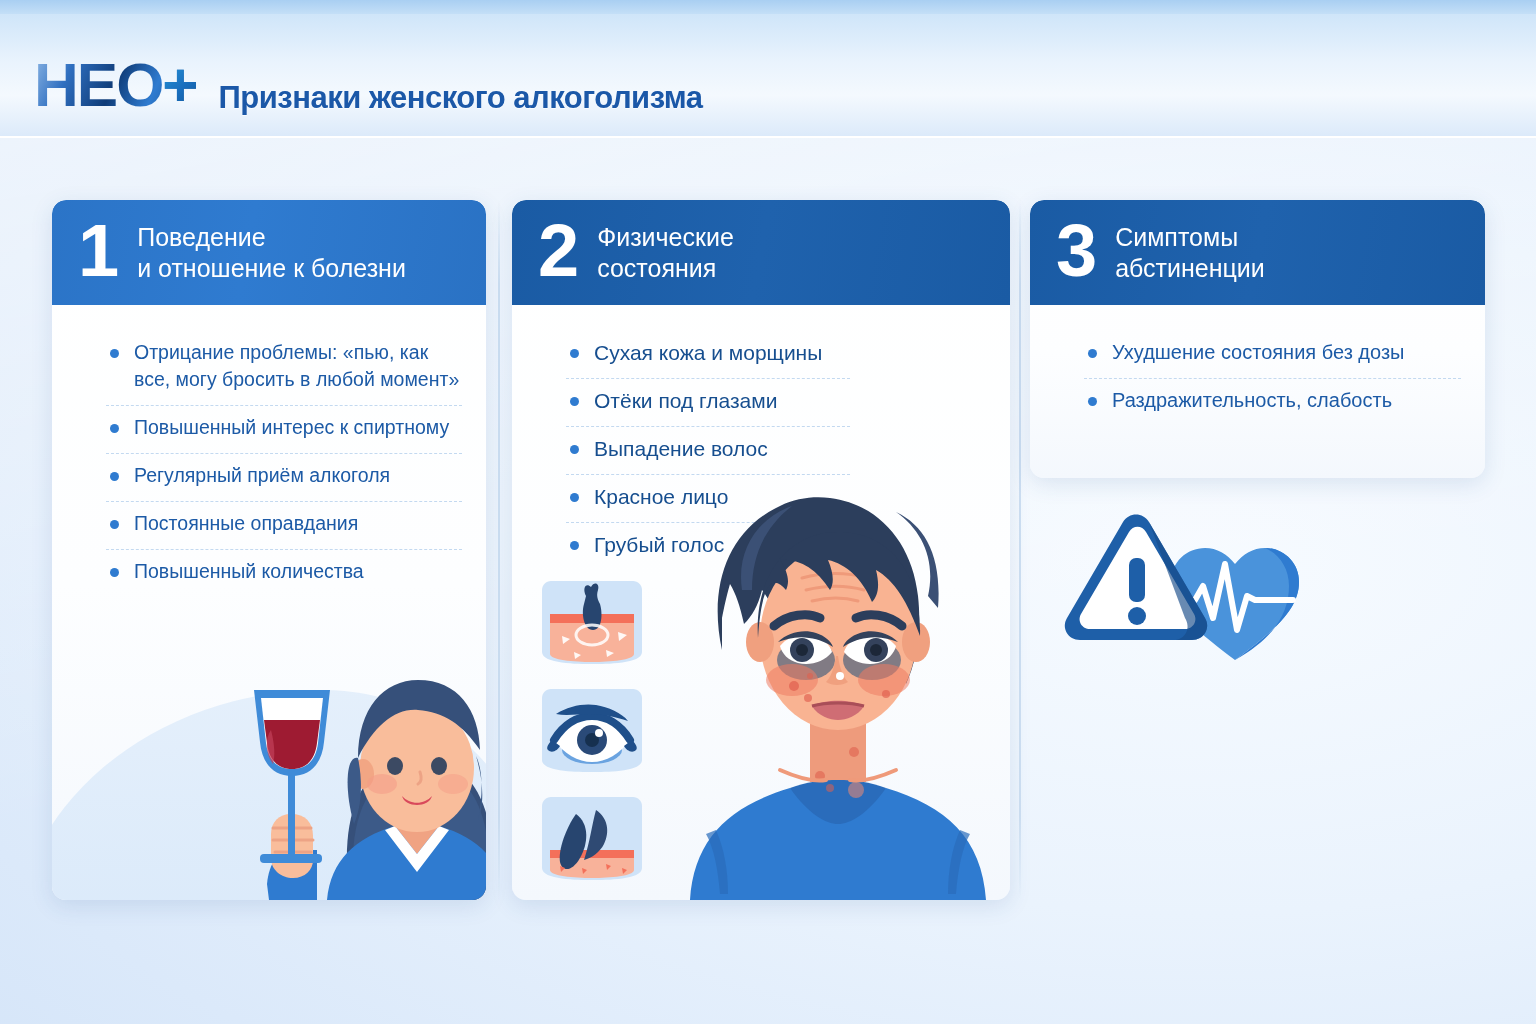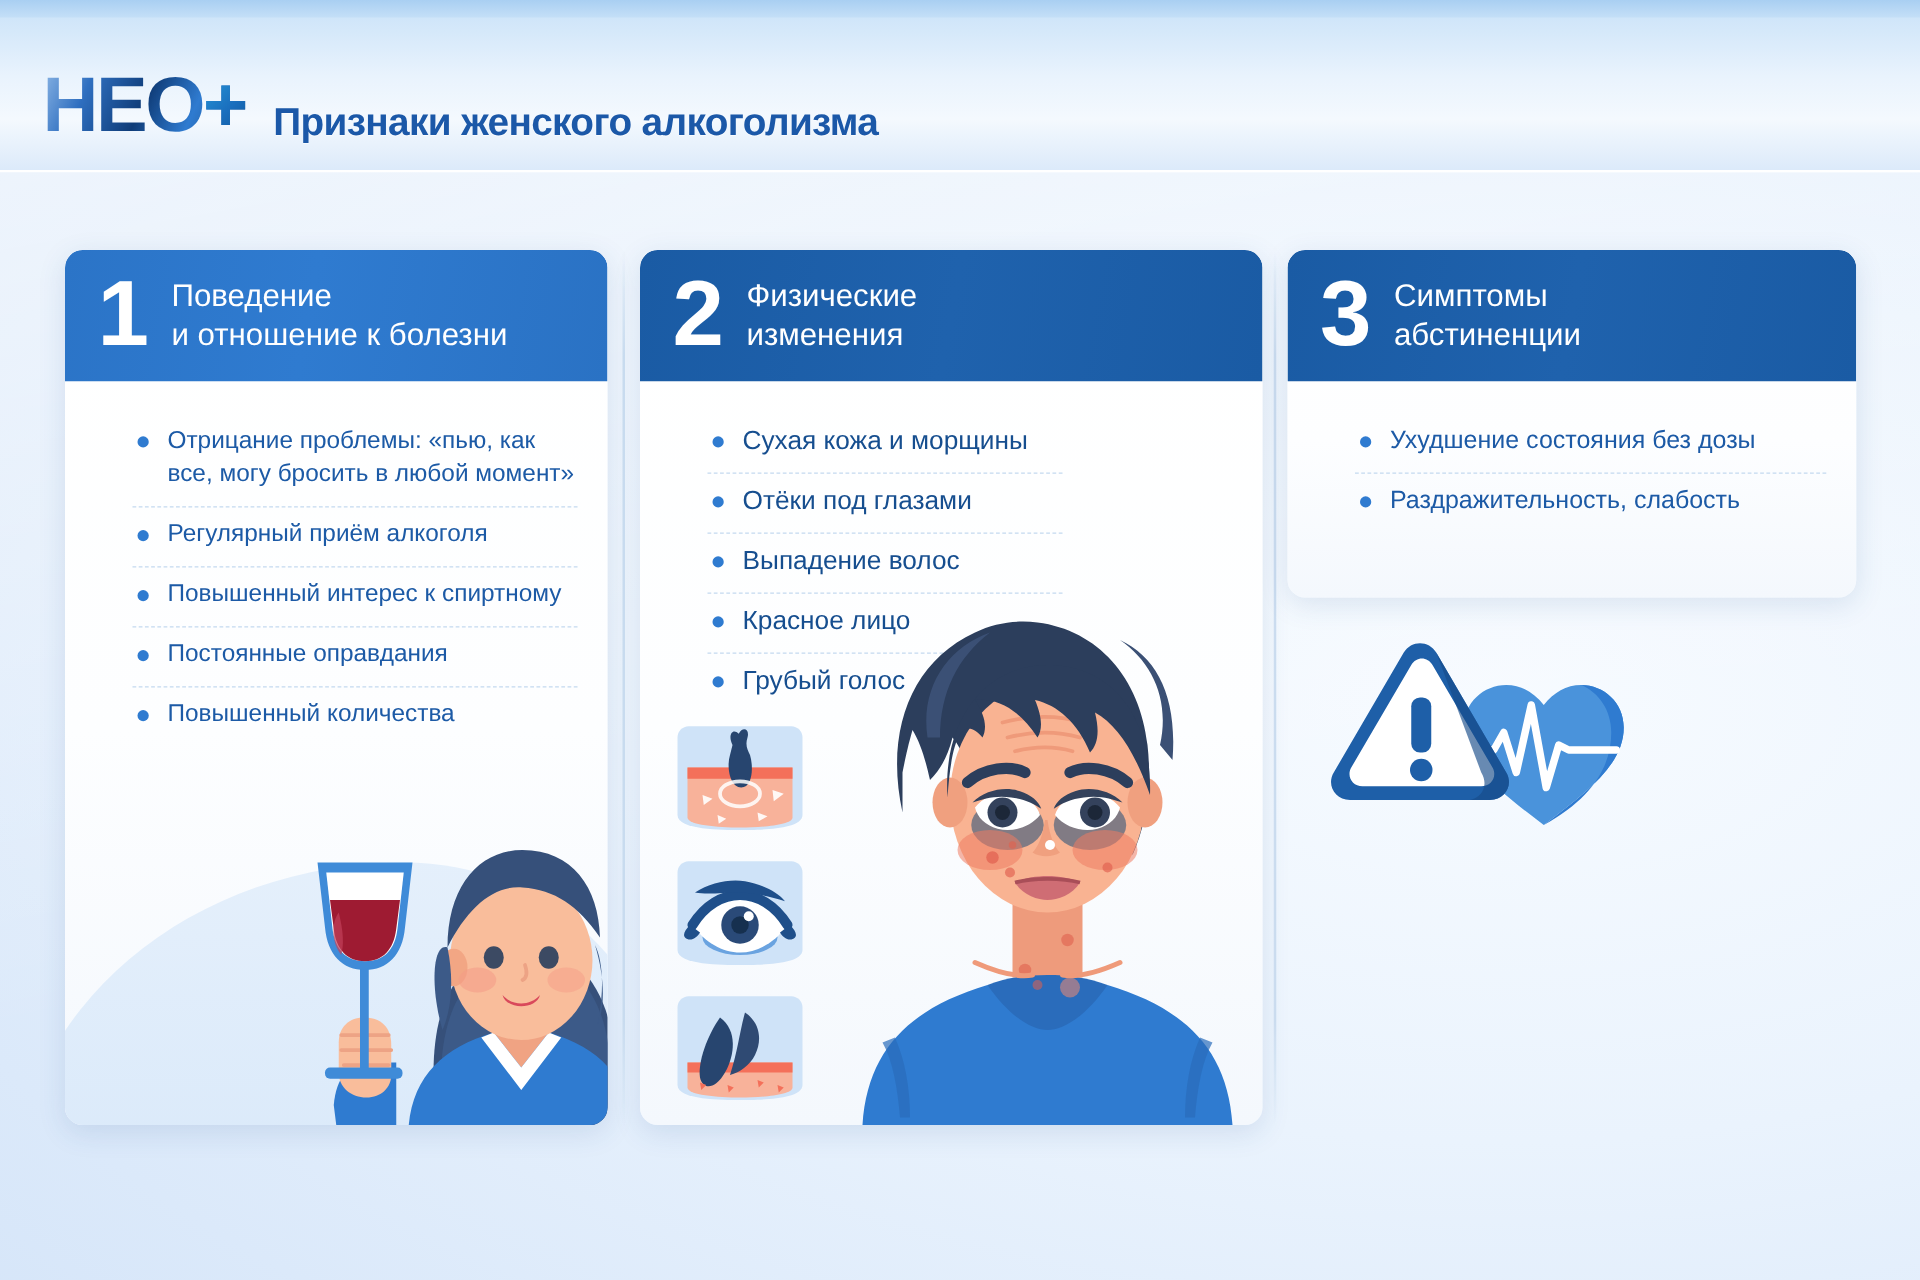--- a/index.html
+++ b/index.html
@@ -149,22 +149,22 @@
       <div class="card-num">1</div>
       <div class="card-title">
         <div>Поведение</div>
         <div>и отношение к болезни</div>
       </div>
     </div>
     <div class="sweep"></div>
     <div class="card-body">
       <ul class="items">
         <li>Отрицание проблемы: «пью, как все, могу бросить в любой момент»</li>
+        <li>Повышенный интерес к спиртному</li>
         <li>Регулярный приём алкоголя</li>
-        <li>Повышенный интерес к спиртному</li>
         <li>Постоянные оправдания</li>
         <li>Повышенный количества</li>
       </ul>
     </div>
 
     <svg class="ill-wine" viewBox="0 0 315 262">
 
       <path d="M123 262c-10-70 2-132 58-142 57-10 84 44 84 96 0 20-2 33-5 46z" fill="#36507a"></path>
       <path d="M128 262c-8-66 4-124 56-133 53-9 77 40 77 89 0 18-2 31-4 44z" fill="#3c5a88"></path>
 
@@ -204,21 +204,21 @@
       <path d="M37 82h56l-3 23c-2 17-11 26-25 26s-23-9-25-26z" fill="#9e1b32"></path>
       <path d="M44 92c4 16 4 26 2 34-8-10-8-26-2-34z" fill="#c2405a" opacity=".7"></path>
     </svg>
   </div>
 
   <div class="card card2" style="left:512px; top:200px; width:498px; height:700px;">
     <div class="card-head">
       <div class="card-num">2</div>
       <div class="card-title">
         <div>Физические</div>
-        <div>изменения</div>
+        <div>состояния</div>
       </div>
     </div>
     <div class="card-body" style="width:330px;">
       <ul class="items">
         <li>Сухая кожа и морщины</li>
         <li>Отёки под глазами</li>
         <li>Выпадение волос</li>
         <li>Красное лицо</li>
         <li>Грубый голос</li>
       </ul>

